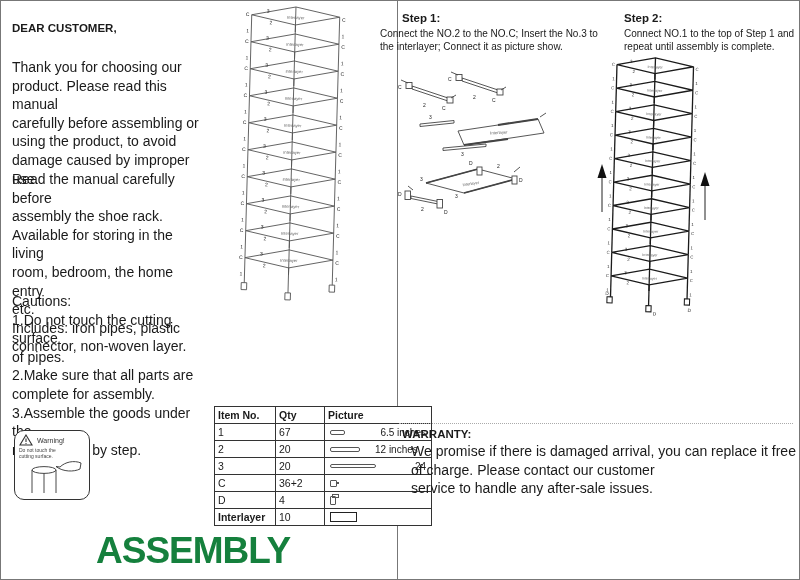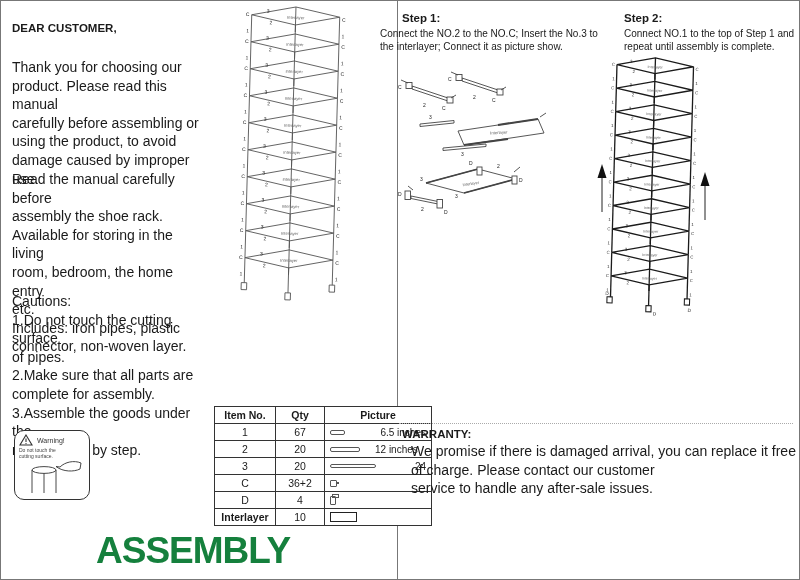--- a/index.html
+++ b/index.html
@@ -6,21 +6,21 @@
   body{width:800px;height:580px;position:relative;font-family:"Liberation Sans",sans-serif;color:#1a1a1a;overflow:hidden;}
   .abs{position:absolute;}
   .sheet{position:absolute;inset:0;border:1px solid #777;box-sizing:border-box;}
   .divider{position:absolute;left:397px;top:0;height:100%;width:0;border-left:1px solid #777;}
   .para{font-size:14px;line-height:1.33;white-space:pre-line;}
   .bold-head{font-weight:700;font-size:11.5px;}
   .assembly{font-size:37px;font-weight:800;letter-spacing:-1px;color:#15803d;}
   svg{font-family:"Liberation Sans",sans-serif;}
   
   table.parts{border-collapse:collapse;font-size:10.5px;background:#fff;}
-  table.parts th,table.parts td{border:1px solid #333;text-align:center;height:16px;padding:0 3px;}
+  table.parts th,table.parts td{border:1px solid #333;text-align:left;height:16px;padding:0 3px;}
   table.parts th{font-weight:700;font-size:10.5px;}
   td.item-bold{font-weight:700;}
   .pic-cell{display:flex;align-items:center;gap:15px;padding:0 2px;min-width:96px;}
   .note{font-size:10px;white-space:nowrap;}
   .note.right{margin-left:auto;}
   .glyph{display:inline-block;box-sizing:border-box;background:#fff;}
   .glyph-pipe-short{width:15px;height:5px;border:1px solid #555;border-radius:2px;}
   .glyph-pipe-medium{width:30px;height:5px;border:1px solid #555;border-radius:2px;}
   .glyph-pipe-long{width:46px;height:4px;border:1px solid #555;border-radius:2px;}
   .glyph-connector{width:7px;height:7px;border:1px solid #555;border-radius:1px;position:relative;}

